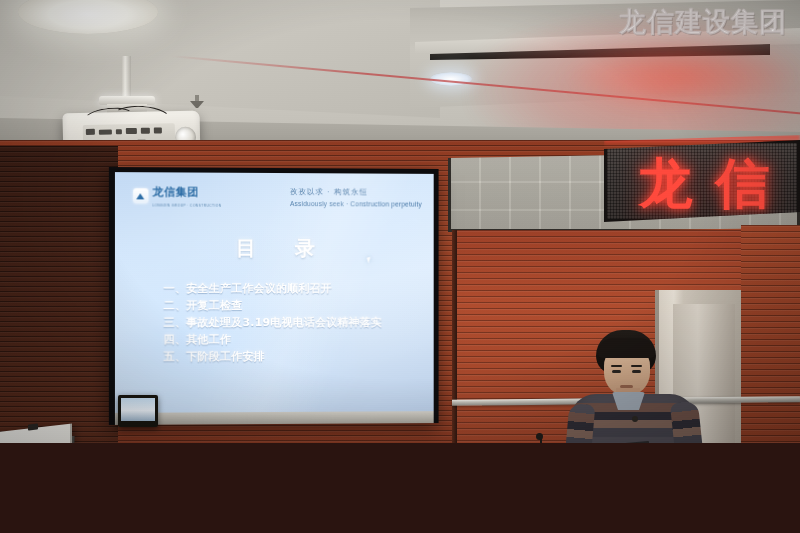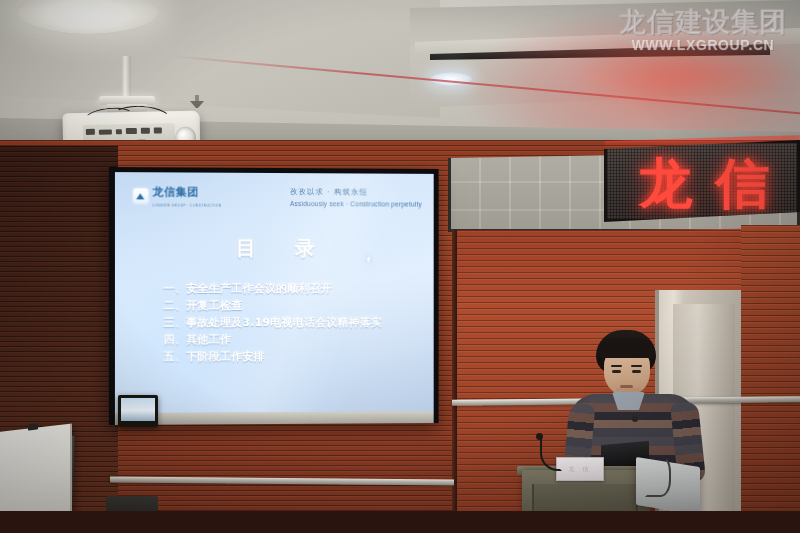--- a/index.html
+++ b/index.html
@@ -1,21 +1,21 @@
 <!DOCTYPE html>
 <html><head>
 <meta charset="utf-8">
 <style>
   * { margin:0; padding:0; box-sizing:border-box; }
   body {
     width:800px; height:533px; overflow:hidden;
     font-family:"Liberation Sans", sans-serif;
     background:#2a1410;
   }
-  .scene { position:relative; width:800px; height:511px; overflow:hidden; }
+  .scene { position:relative; width:800px; height:443px; overflow:hidden; }
 
   
   .ceiling {
     position:absolute; left:0; top:0; width:800px; height:152px;
     background:linear-gradient(175deg,#d9d6cf 0%,#cfccc4 40%,#c2bfb7 75%,#b4b1a9 100%);
   }
   .ceiling-plane-left {
     position:absolute; left:0; top:0; width:440px; height:130px;
     background:linear-gradient(160deg,#d2cfc7 0%,#c6c3bb 60%,#bcb9b1 100%);
     clip-path:polygon(0 0, 440px 0, 440px 118px, 0 96px);
@@ -606,16 +606,15 @@
   <div class="gooseneck"></div>
   <div class="mic-head"></div>
   <div class="laptop-base"></div>
   <div class="laptop-cord"></div>
 
   <div class="grain"></div>
   <div class="vignette"></div>
 
   <div class="watermark">
     <div class="wm-cn">龙信建设集团</div>
-    <div class="wm-en">WWW.LXGROUP.CN</div>
   </div>
 
 </div>
 
 </body></html>

